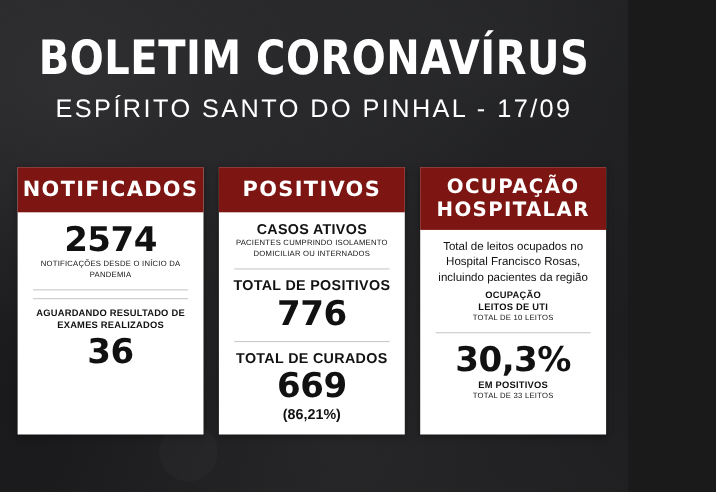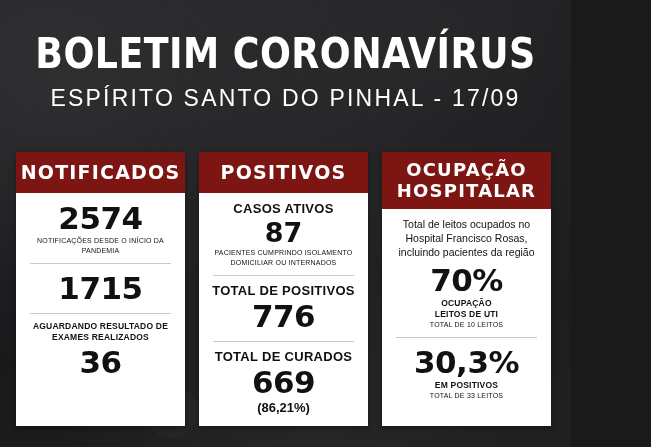--- a/index.html
+++ b/index.html
@@ -160,53 +160,50 @@
   </div>
 
   <div class="cards">
 
     <div class="card">
       <div class="card-head">NOTIFICADOS</div>
       <div class="card-body">
         <div class="big">2574</div>
         <div class="tiny">NOTIFICAÇÕES DESDE O INÍCIO DA PANDEMIA</div>
         <div class="rule"></div>
-        <div class="big">1715</div>
         <div class="rule"></div>
         <div class="small">AGUARDANDO RESULTADO DE EXAMES REALIZADOS</div>
         <div class="spacer-xs"></div>
         <div class="big">36</div>
       </div>
     </div>
 
     <div class="card">
       <div class="card-head">POSITIVOS</div>
       <div class="card-body">
         <div class="mid">CASOS ATIVOS</div>
-        <div class="big-sm">87</div>
         <div class="tiny">PACIENTES CUMPRINDO ISOLAMENTO DOMICILIAR OU INTERNADOS</div>
         <div class="rule"></div>
         <div class="mid">TOTAL DE POSITIVOS</div>
         <div class="big">776</div>
         <div class="rule"></div>
         <div class="mid">TOTAL DE CURADOS</div>
         <div class="big">669</div>
         <div class="paren">(86,21%)</div>
       </div>
     </div>
 
     <div class="card">
       <div class="card-head two-line">
         <div>OCUPAÇÃO</div>
         <div>HOSPITALAR</div>
       </div>
       <div class="card-body">
         <div class="desc">Total de leitos ocupados no Hospital Francisco Rosas, incluindo pacientes da região</div>
         <div class="spacer-s"></div>
-        <div class="big">70%</div>
         <div class="small">OCUPAÇÃO</div>
         <div class="small">LEITOS DE UTI</div>
         <div class="tiny">TOTAL DE 10 LEITOS</div>
         <div class="rule"></div>
         <div class="big">30,3%</div>
         <div class="small">EM POSITIVOS</div>
         <div class="tiny">TOTAL DE 33 LEITOS</div>
       </div>
     </div>
 

